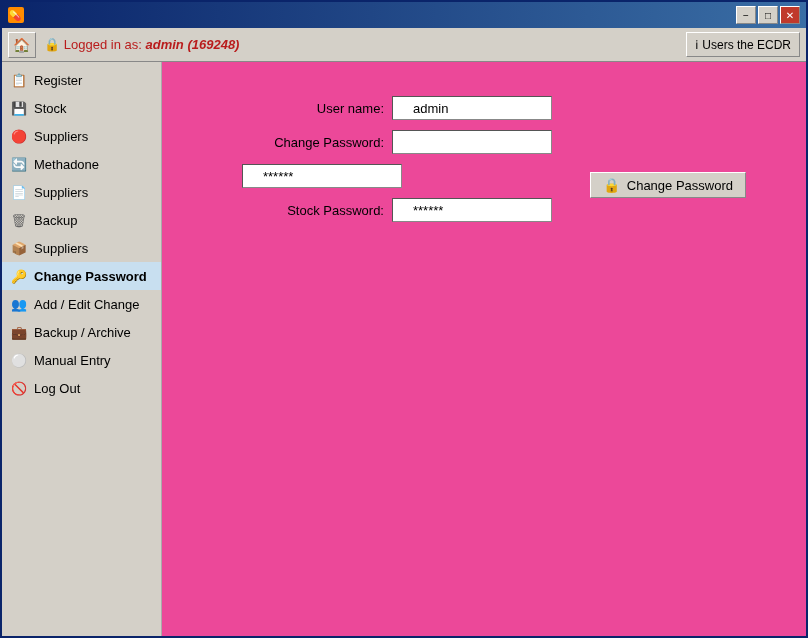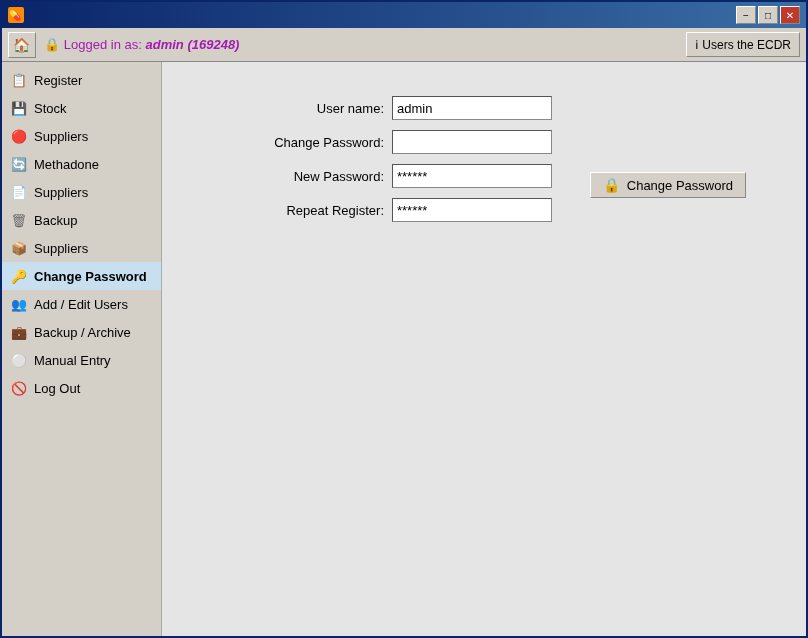--- a/index.html
+++ b/index.html
@@ -108,21 +108,21 @@
       border-left-color: #fff;
       display: flex;
       align-items: center;
       justify-content: center;
       cursor: pointer;
       font-size: 14px;
     }
 
     .logged-in-text {
       font-size: 13px;
-      color: #a21caf;
+      color: #b91c1c;
       text-align: center;
     }
 
     .logged-in-text strong {
       font-style: italic;
       font-weight: bold;
     }
 
     .about-btn {
       background: #d4d0c8;
@@ -175,21 +175,21 @@
       display: flex;
       align-items: center;
       justify-content: center;
       font-size: 13px;
       flex-shrink: 0;
     }
 
     
     .content {
       flex: 1;
-      background: #e5e5e5;
+      background: #ec4899;
       padding: 24px 20px;
       position: relative;
     }
 
     .form-table {
       display: table;
       margin: 10px 0 0 60px;
     }
 
     .form-row {
@@ -206,21 +206,21 @@
       color: #000;
     }
 
     .form-input {
       width: 160px;
       height: 24px;
       border: 1px solid #888;
       border-top-color: #555;
       border-left-color: #555;
       background: white;
-      padding: 2px 4px;
+      padding: 2px 20px;
       font-size: 13px;
       font-family: inherit;
       outline: none;
     }
 
     .change-password-btn {
       position: absolute;
       right: 60px;
       top: 110px;
       background: #d4d0c8;
@@ -313,21 +313,21 @@
       <div class="nav-item">
         <span class="nav-icon icon-suppliers">📦</span>
         <span>Suppliers</span>
       </div>
       <div class="nav-item active">
         <span class="nav-icon icon-changepass">🔑</span>
         <span>Change Password</span>
       </div>
       <div class="nav-item">
         <span class="nav-icon icon-users">👥</span>
-        <span>Add / Edit Users</span>
+        <span>Add / Edit Change</span>
       </div>
       <div class="nav-item">
         <span class="nav-icon icon-backup">💼</span>
         <span>Backup / Archive</span>
       </div>
       <div class="nav-item">
         <span class="nav-icon icon-manual">⚪</span>
         <span>Manual Entry</span>
       </div>
       <div class="nav-item">
@@ -340,25 +340,24 @@
       <div class="form-table">
         <div class="form-row">
           <label class="form-label">User name:</label>
           <input class="form-input" type="text" value="admin" style="">
         </div>
         <div class="form-row">
           <label class="form-label">Change Password:</label>
           <input class="form-input" type="password" value="" style="">
         </div>
         <div class="form-row">
-          <label class="form-label">New Password:</label>
           <input class="form-input" type="text" value="******" style="">
         </div>
         <div class="form-row">
-          <label class="form-label">Repeat Register:</label>
+          <label class="form-label">Stock Password:</label>
           <input class="form-input" type="text" value="******" style="">
         </div>
       </div>
 
       <button class="change-password-btn">
         <span class="lock-icon">🔒</span>
         <span>Change Password</span>
       </button>
     </div>
   </div>

